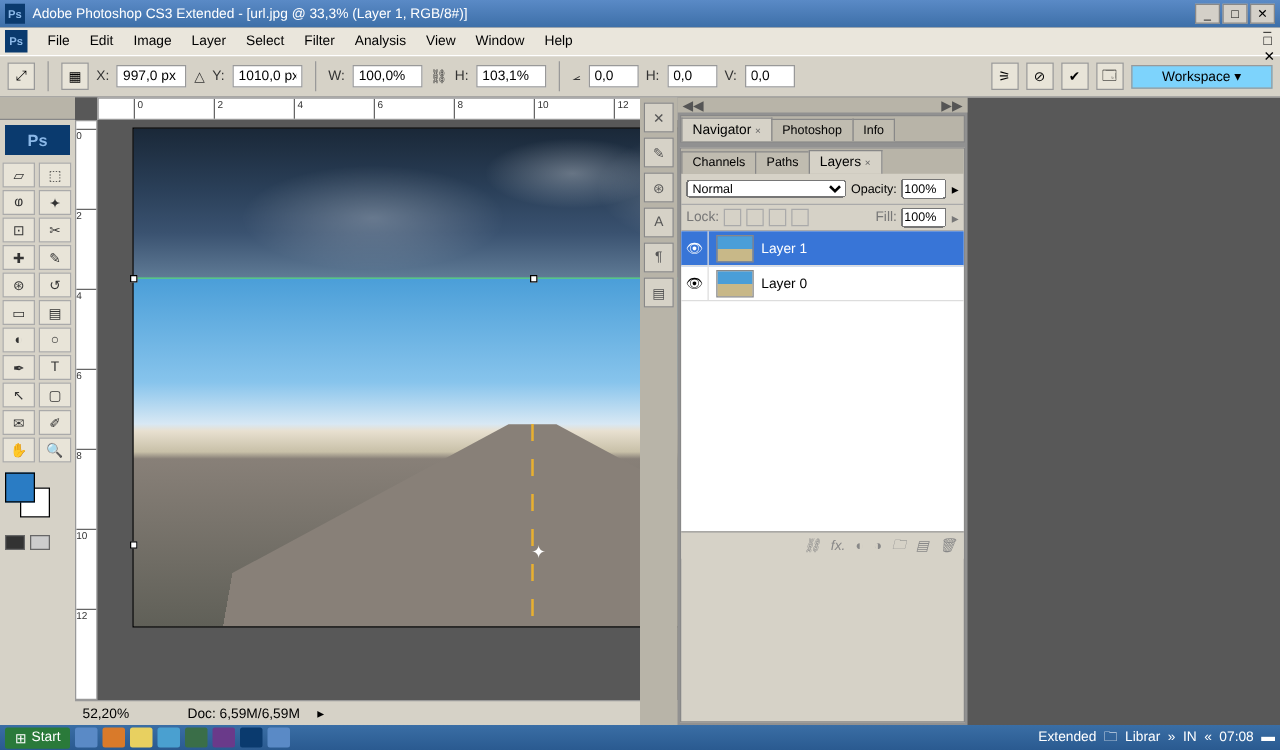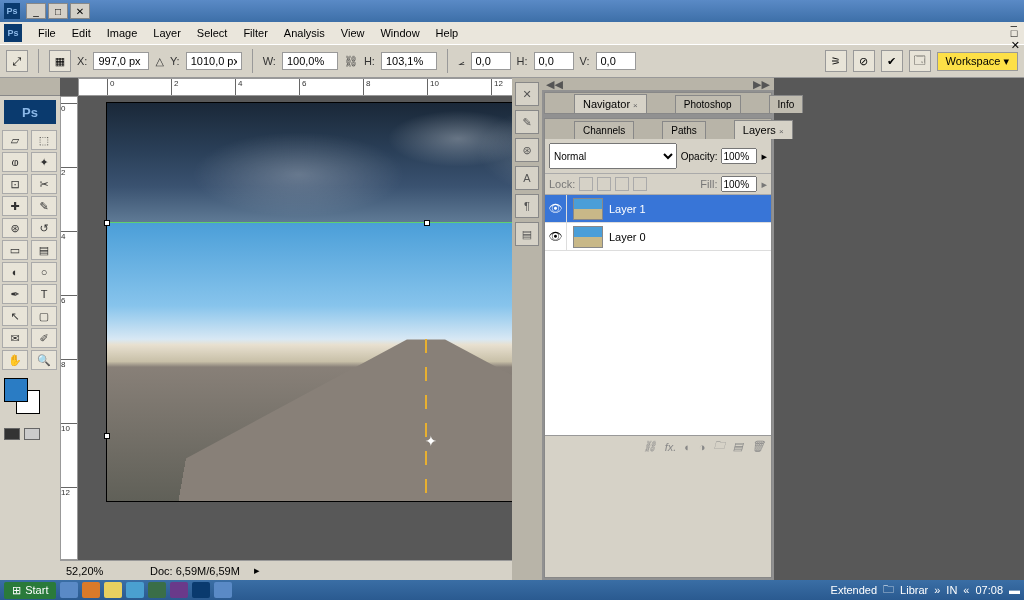--- a/index.html
+++ b/index.html
@@ -15,21 +15,21 @@
 .menubar .ps-icon2 { width: 18px; height: 18px; background: #0a3a6e; color: #8bb8e8; font-weight: bold; font-size: 9px; display: flex; align-items: center; justify-content: center; margin-right: 8px; }
 .menubar .item { padding: 0 8px; cursor: default; }
 .menubar .spacer { flex: 1; }
 
 .optionsbar { height: 34px; background: #d6d2c7; border-top: 1px solid #fff; border-bottom: 1px solid #999; display: flex; align-items: center; padding: 0 6px; gap: 6px; }
 .optionsbar .sep { width: 1px; height: 24px; background: #999; margin: 0 4px; }
 .optionsbar .lbl { color: #333; }
 .optionsbar input { height: 18px; width: 56px; border: 1px solid #999; background: #fff; padding: 0 4px; font-size: 11px; }
 .optionsbar .icon-btn { width: 22px; height: 22px; border: 1px solid #999; background: #e8e4d8; display: flex; align-items: center; justify-content: center; }
 .optionsbar .spacer { flex: 1; }
-.optionsbar .ws-dd { padding: 2px 8px; border: 1px solid #999; background: #fde047; }
+.optionsbar .ws-dd { padding: 2px 24px; border: 1px solid #999; background: #7dd3fc; }
 
 .mainrow { display: flex; height: 502px; }
 
 .tooldock { width: 60px; background: #d6d2c7; display: flex; flex-direction: column; }
 .tooldock .tab { height: 18px; background: #b8b4a8; border-bottom: 1px solid #888; }
 .tooldock .ps-badge { height: 24px; margin: 4px; background: #0a3a6e; color: #8bb8e8; font-weight: bold; display: flex; align-items: center; justify-content: center; font-size: 13px; }
 .tooldock .grid { display: grid; grid-template-columns: 1fr 1fr; gap: 2px; padding: 2px; }
 .tooldock .tool { width: 26px; height: 20px; background: #e8e4d8; border: 1px solid #aaa; display: flex; align-items: center; justify-content: center; font-size: 11px; color: #333; }
 .tooldock .swatches { margin: 6px 4px; position: relative; height: 40px; }
 .tooldock .fg { position: absolute; top: 0; left: 0; width: 24px; height: 24px; background: #2a7cc4; border: 1px solid #000; }
@@ -53,27 +53,27 @@
 .transform-line { position: absolute; top: 30%; left: 0; right: 0; height: 1px; background: #5fd070; }
 .handle { position: absolute; width: 6px; height: 6px; background: #fff; border: 1px solid #000; }
 
 .statusbar { height: 20px; background: #d6d2c7; border-top: 1px solid #999; display: flex; align-items: center; padding: 0 6px; gap: 14px; font-size: 10px; }
 .statusbar .zoom { width: 70px; }
 
 .panels { width: 232px; background: #919191; display: flex; flex-direction: column; }
 .panel-dock { background: #b8b4a8; height: 12px; display: flex; justify-content: space-between; padding: 0 4px; font-size: 8px; color: #555; }
 .panel-group { background: #d6d2c7; margin: 2px; border: 1px solid #888; }
 .panel-tabs { display: flex; background: #b8b4a8; height: 20px; align-items: flex-end; }
-.panel-tab { padding: 3px 8px; background: #d6d2c7; border: 1px solid #888; border-bottom: none; margin-right: -1px; font-size: 10px; position: relative; margin-left: 29px; }
+.panel-tab { padding: 3px 8px; background: #d6d2c7; border: 1px solid #888; border-bottom: none; margin-right: -1px; font-size: 10px; position: relative; }
 .panel-tab.inactive { background: #c0bcb0; }
 .panel-tab .x { font-size: 8px; margin-left: 3px; color: #666; }
 .panel-tab.narrow { padding: 3px 4px; font-size: 9px; }
 
 .layers-opts { display: flex; align-items: center; gap: 4px; padding: 4px; border-bottom: 1px solid #aaa; }
-.layers-opts select { flex: 1; height: 26px; font-size: 10px; }
+.layers-opts select { flex: 1; height: 14px; font-size: 10px; }
 .layers-opts .op-lbl { font-size: 10px; }
 .layers-opts input { width: 36px; height: 16px; font-size: 10px; }
 .layers-lock { display: flex; align-items: center; gap: 4px; padding: 2px 4px; border-bottom: 1px solid #aaa; font-size: 10px; color: #777; }
 .layers-lock .li { width: 14px; height: 14px; border: 1px solid #aaa; }
 .layer-list { background: #fff; min-height: 240px; }
 .layer-row { display: flex; align-items: center; height: 28px; border-bottom: 1px solid #ddd; }
 .layer-row.sel { background: #3875d7; color: #fff; }
 .layer-row .eye { width: 22px; text-align: center; border-right: 1px solid #ddd; height: 100%; display: flex; align-items: center; justify-content: center; }
 .layer-row .thumb { width: 30px; height: 22px; margin: 0 6px; border: 1px solid #888; background: linear-gradient(#4a9ed8 50%, #c8b888 50%); }
 .layer-row .name { font-size: 11px; }
@@ -87,20 +87,21 @@
 .taskbar .start { background: #2a7a3a; padding: 2px 8px; border-radius: 2px; display: flex; align-items: center; gap: 4px; }
 .taskbar .tb-icon { width: 18px; height: 16px; background: #5a8ac6; border-radius: 2px; }
 .taskbar .spacer { flex: 1; }
 .taskbar .tray { display: flex; gap: 6px; align-items: center; font-size: 10px; }
 </style>
 </head>
 <body>
 
 <div class="titlebar">
   <div class="ps-icon">Ps</div>
+  <div class="title">Adobe Photoshop CS3 Extended - [url.jpg @ 33,3% (Layer 1, RGB/8#)]</div>
   <div class="winbtns">
     <div class="winbtn">_</div>
     <div class="winbtn">□</div>
     <div class="winbtn">✕</div>
   </div>
 </div>
 
 <div class="menubar">
   <div class="ps-icon2">Ps</div>
   <div class="item">File</div>

